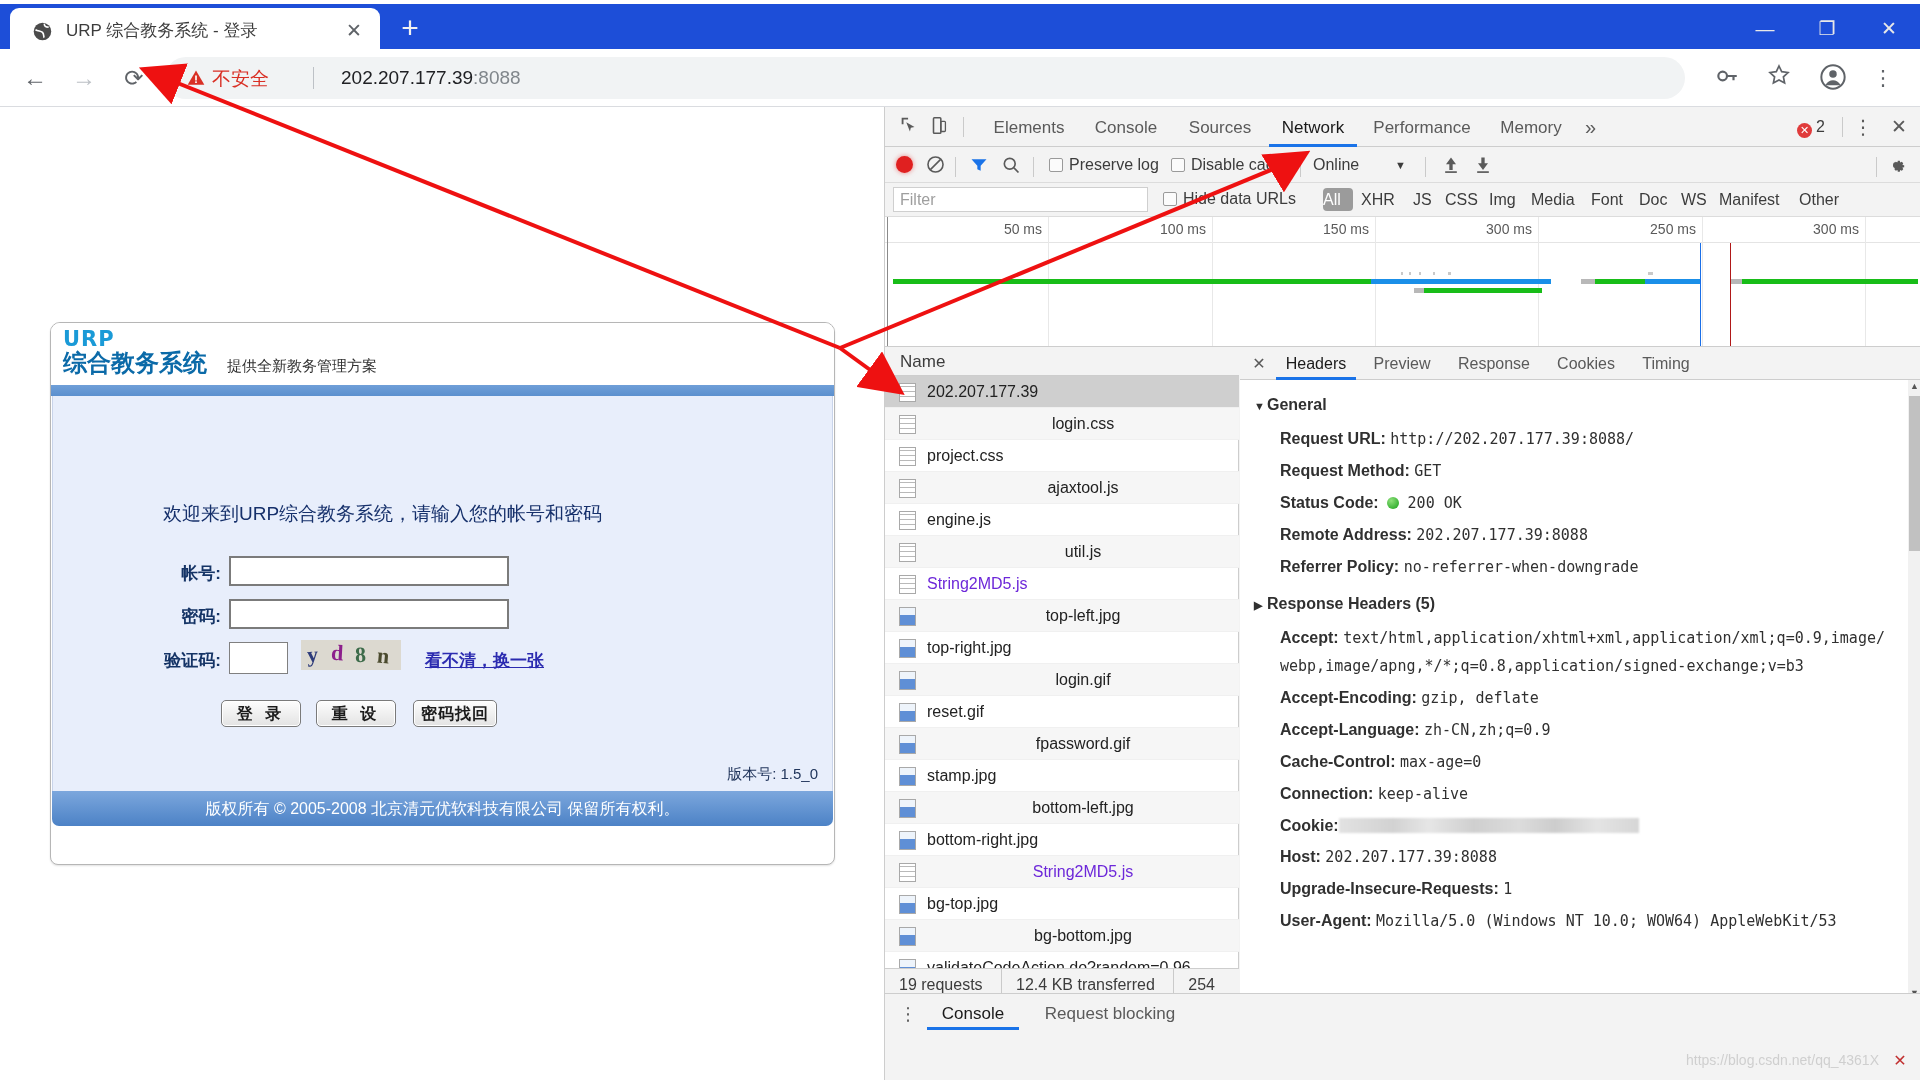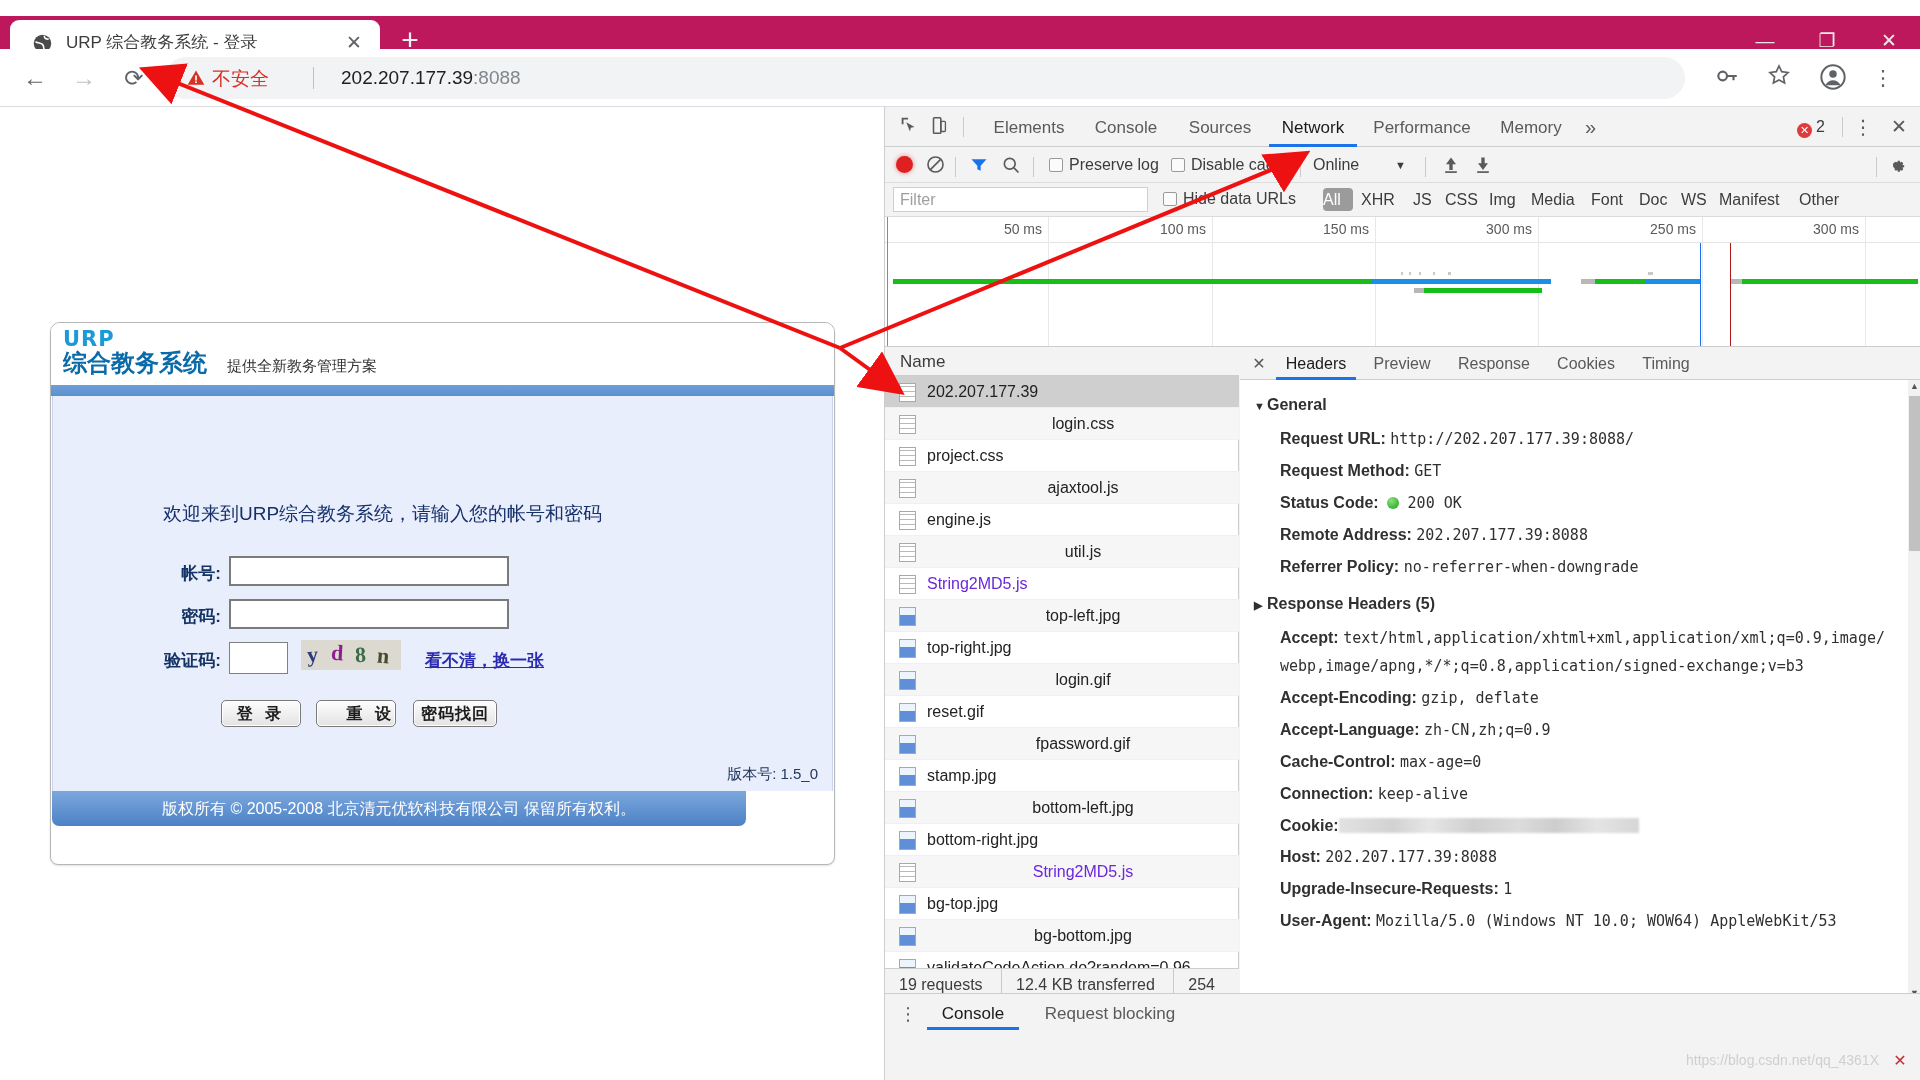--- a/index.html
+++ b/index.html
@@ -6,22 +6,22 @@
   html, body {
     width: 1920px; height: 1080px;
     overflow: hidden;
     font-family: "Liberation Sans", sans-serif;
     background: #fff;
   }
   #root { position: relative; width: 1920px; height: 1080px; }
 
   
   .titlebar {
-    position: absolute; left: 0; top: 16px; width: 1920px; height: 49px;
-    background: #be185d;
+    position: absolute; left: 0; top: 4px; width: 1920px; height: 49px;
+    background: #1d4ed8;
   }
   .tab {
     position: absolute; left: 10px; top: 4px; width: 370px; height: 45px;
     background: #fff;
     border-radius: 9px 9px 0 0;
   }
   .tab-favicon {
     position: absolute; left: 22px; top: 13px; width: 21px; height: 21px;
   }
   .tab-title {
@@ -169,21 +169,21 @@
     font-size: 16px; font-weight: bold; color: #1b1b1b;
     text-align: center; line-height: 25px; cursor: pointer;
     letter-spacing: 4px;
     box-shadow: inset 0 0 0 1px #fff;
   }
   .urp-version {
     position: absolute; right: 14px; bottom: 7px;
     font-size: 15px; color: #22365c; white-space: nowrap;
   }
   .urp-footer {
-    position: absolute; left: 1px; top: 468px; width: 694px; height: 35px;
+    position: absolute; left: 1px; top: 468px; width: 781px; height: 35px;
     background: linear-gradient(#7ca7dd, #4c82c6);
     border-radius: 0 0 7px 7px;
     font-size: 16px; color: #fff; text-align: center; line-height: 35px;
   }
 
   
   .devtools {
     position: absolute; left: 884px; top: 107px; width: 1000px; height: 973px;
     background: #f3f3f3;
     border-left: 1px solid #cdcdcd;
@@ -524,21 +524,21 @@
         <input class="fcode" style="left: 176px; top: 246px;" type="text" value="">
         <div class="captcha" style="left:248px; top:244px;">
           <span style="left:6px;  top:2px;  color:#2d3b7a; transform:rotate(-4deg);">y</span>
           <span style="left:30px; top:0px;  color:#8c1f8c; transform:rotate(3deg);">d</span>
           <span style="left:54px; top:2px;  color:#3d6b4a; transform:rotate(-2deg);">8</span>
           <span style="left:76px; top:3px;  color:#4a4a2d; transform:rotate(5deg);">n</span>
         </div>
         <div class="recaptcha-link" style="left:372px; top:253px;">看不清，换一张</div>
 
         <div class="urp-btn" style="left:168px; top:304px; width:80px;">登 录</div>
-        <div class="urp-btn" style="left:263px; top:304px; width:80px;text-align:right;">重 设</div>
+        <div class="urp-btn" style="left:263px; top:304px; width:80px;">重 设</div>
         <div class="urp-btn" style="left:360px; top:304px; width:84px; letter-spacing:1px;">密码找回</div>
 
         <div class="urp-version">版本号: 1.5_0</div>
       </div>
 
       <div class="urp-footer">版权所有 © 2005-2008 北京清元优软科技有限公司 保留所有权利。</div>
     </div>
   </div>
 
   <div class="devtools">

